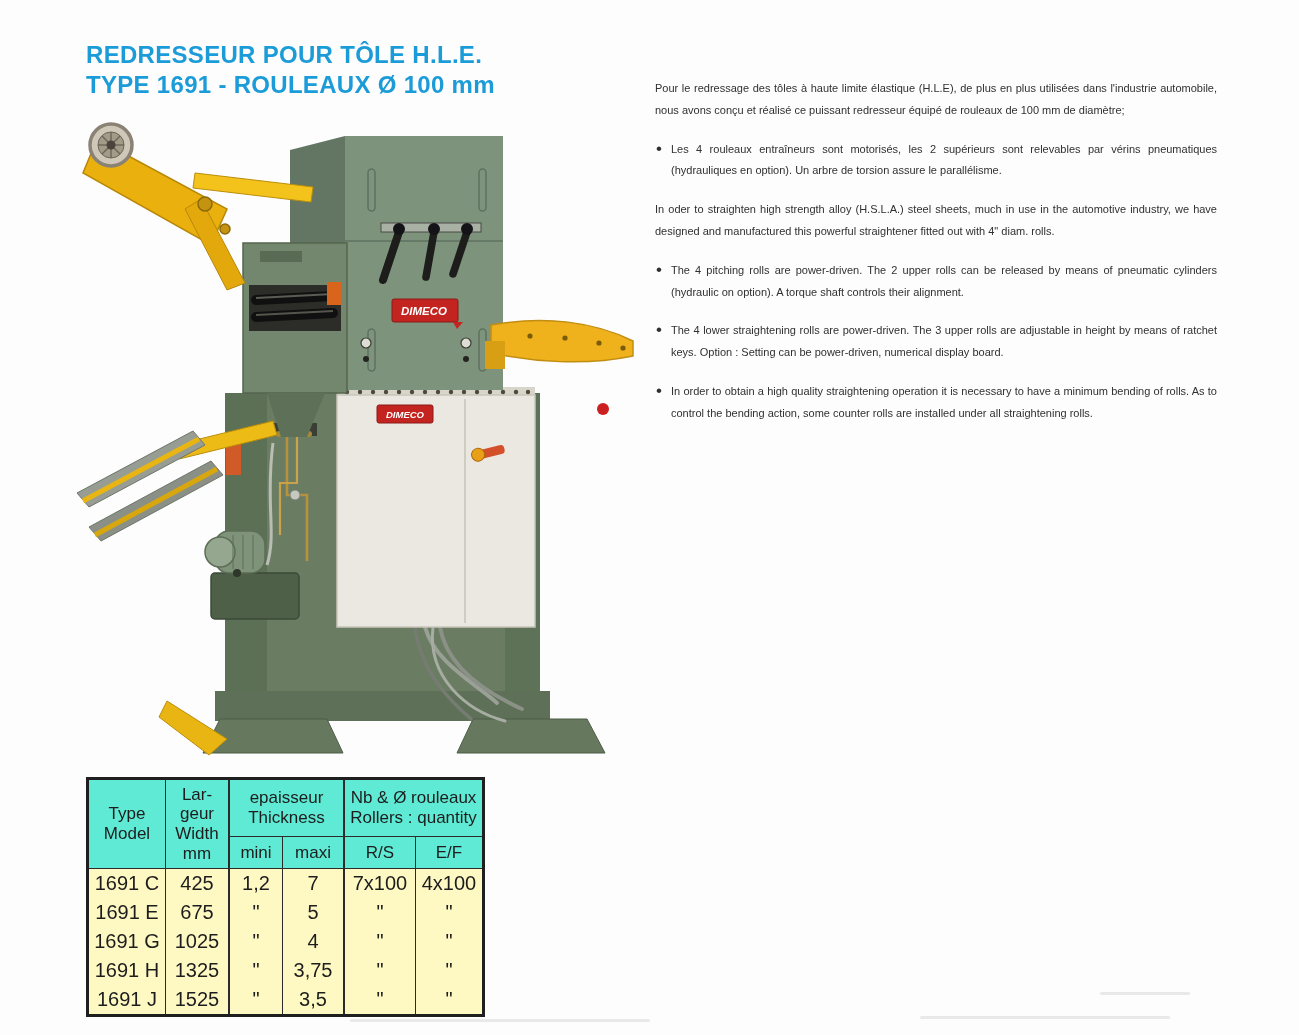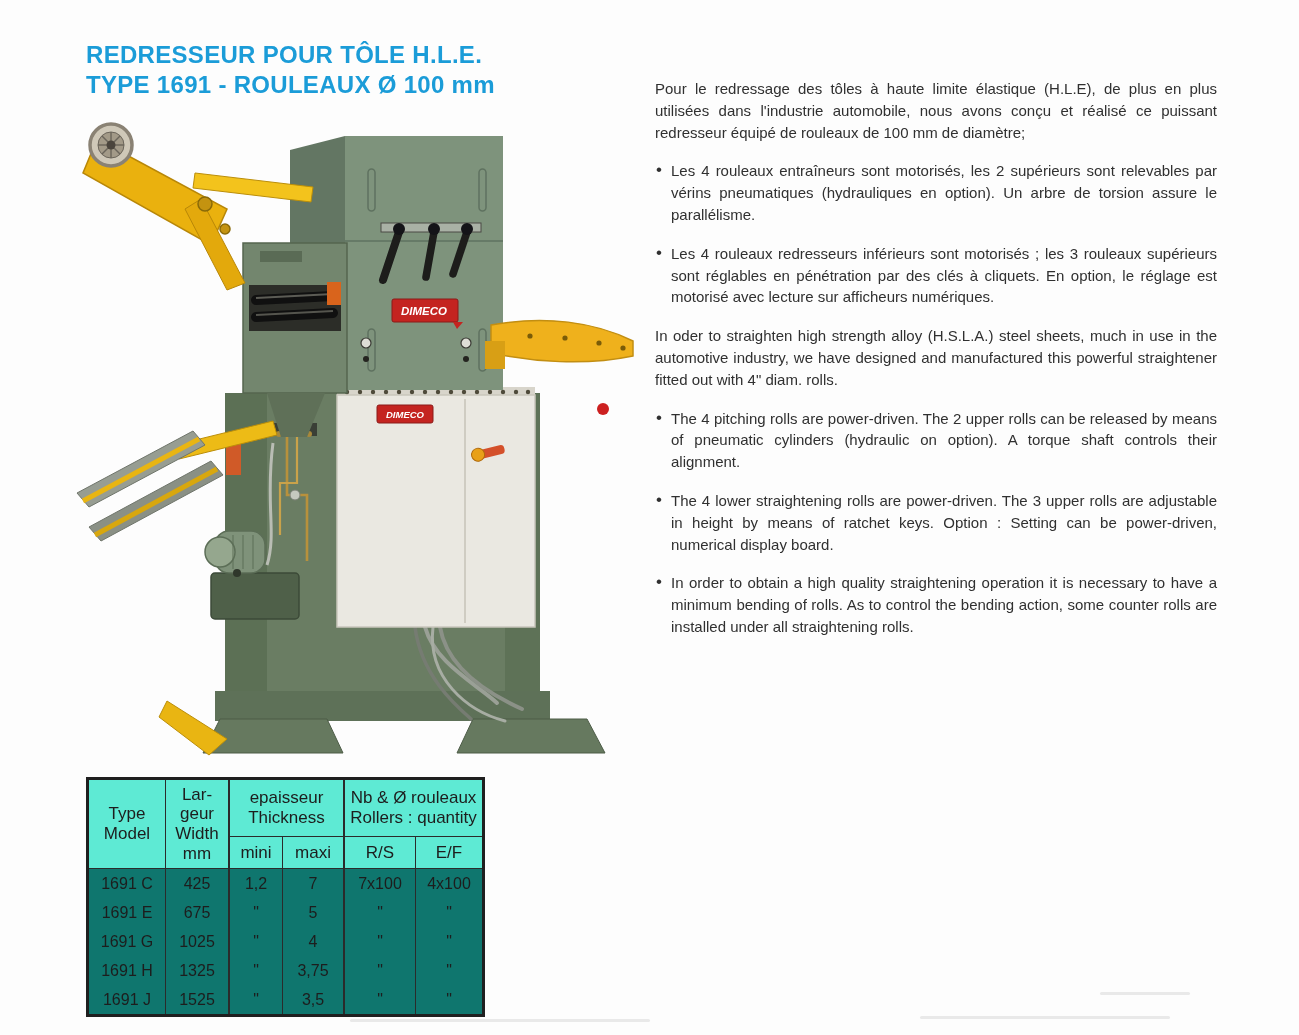--- a/index.html
+++ b/index.html
@@ -18,21 +18,21 @@
     line-height:1.24; letter-spacing:0.3px;
   }
   .title-en-line {
     color:#d8282c; font-size:23.5px; font-weight:bold; font-style:italic;
     line-height:1.26; letter-spacing:0.2px;
   }
 
   
   .right-col { position:absolute; left:655px; top:45px; width:562px; }
   .para {
-    font-size:15px; line-height:21.8px; text-align:justify;
+    font-size:11px; line-height:21.8px; text-align:justify;
     color:#303030; margin:0 0 17px 0;
   }
   .para.first { margin-top:33px; }
   .en { }
   .bullet { position:relative; padding-left:16px; }
   .bullet::before { content:"\2022"; position:absolute; left:1px; top:-1px; font-size:17px; }
   .b-heading { display:block; }
 
   
   .machine-wrap { position:absolute; left:75px; top:103px; width:565px; height:657px; }
@@ -44,21 +44,21 @@
     border:3px solid #1f1f1f;
     font-size:17px; color:#1d1d1d;
   }
   table.spec th, table.spec td {
     border:1.6px solid #2b2b2b;
     font-weight:normal; text-align:center; vertical-align:middle;
     padding:0 2px;
   }
   table.spec thead th { background:#5eead4; line-height:1.16; }
   .pre { white-space:pre-line; }
-  table.spec tbody td { border-top:0; border-bottom:0; height:29px; font-size:16px; background:#0f766e; }
+  table.spec tbody td { border-top:0; border-bottom:0; height:29px; font-size:20px; background:#fef9c3; }
   .sep-l { border-left-width:2.6px !important; }
   .c1{width:72px} .c2{width:58px} .c3{width:48px} .c4{width:56px} .c5{width:66px} .c6{width:62px}
   .grp-row th { height:56px; }
   .sub-row th { height:31px; }
 
   
   .smudge { position:absolute; background:#e9e9e9; border-radius:2px; }
 </style>
 </head>
 <body>
@@ -222,21 +222,20 @@
     <polygon points="92,598 152,636 134,652 84,614" fill="#e9b512" stroke="#bb8e0a" stroke-width="1"></polygon>
   </g>
 </svg>
 </div>
 
 <div class="right-col">
 
   <p class="para first">Pour le redressage des tôles à haute limite élastique (H.L.E), de plus en plus utilisées dans l'industrie automobile, nous avons conçu et réalisé ce puissant redresseur équipé de rouleaux de 100 mm de diamètre;</p>
 
   <p class="para bullet">Les 4 rouleaux entraîneurs sont motorisés, les 2 supérieurs sont relevables par vérins pneumatiques (hydrauliques en option). Un arbre de torsion assure le parallélisme.</p>
-  <p class="para bullet">Les 4 rouleaux redresseurs inférieurs sont motorisés ; les 3 rouleaux supérieurs sont réglables en pénétration par des clés à cliquets. En option, le réglage est motorisé avec lecture sur afficheurs numériques.</p>
 
   <p class="para en">In oder to straighten high strength alloy (H.S.L.A.) steel sheets, much in use in the automotive industry, we have designed and manufactured this powerful straightener fitted out with 4" diam. rolls.</p>
 
   <p class="para en bullet">The 4 pitching rolls are power-driven. The 2 upper rolls can be released by means of pneumatic cylinders (hydraulic on option). A torque shaft controls their alignment.</p>
   <p class="para en bullet">The 4 lower straightening rolls are power-driven. The 3 upper rolls are adjustable in height by means of ratchet keys. Option : Setting can be power-driven, numerical display board.</p>
   <p class="para en bullet">
     <span>In order to obtain a high quality straightening operation it is necessary to have a minimum bending of rolls. As to control the bending action, some counter rolls are installed under all straightening rolls.</span>
   </p>
 </div>
 

